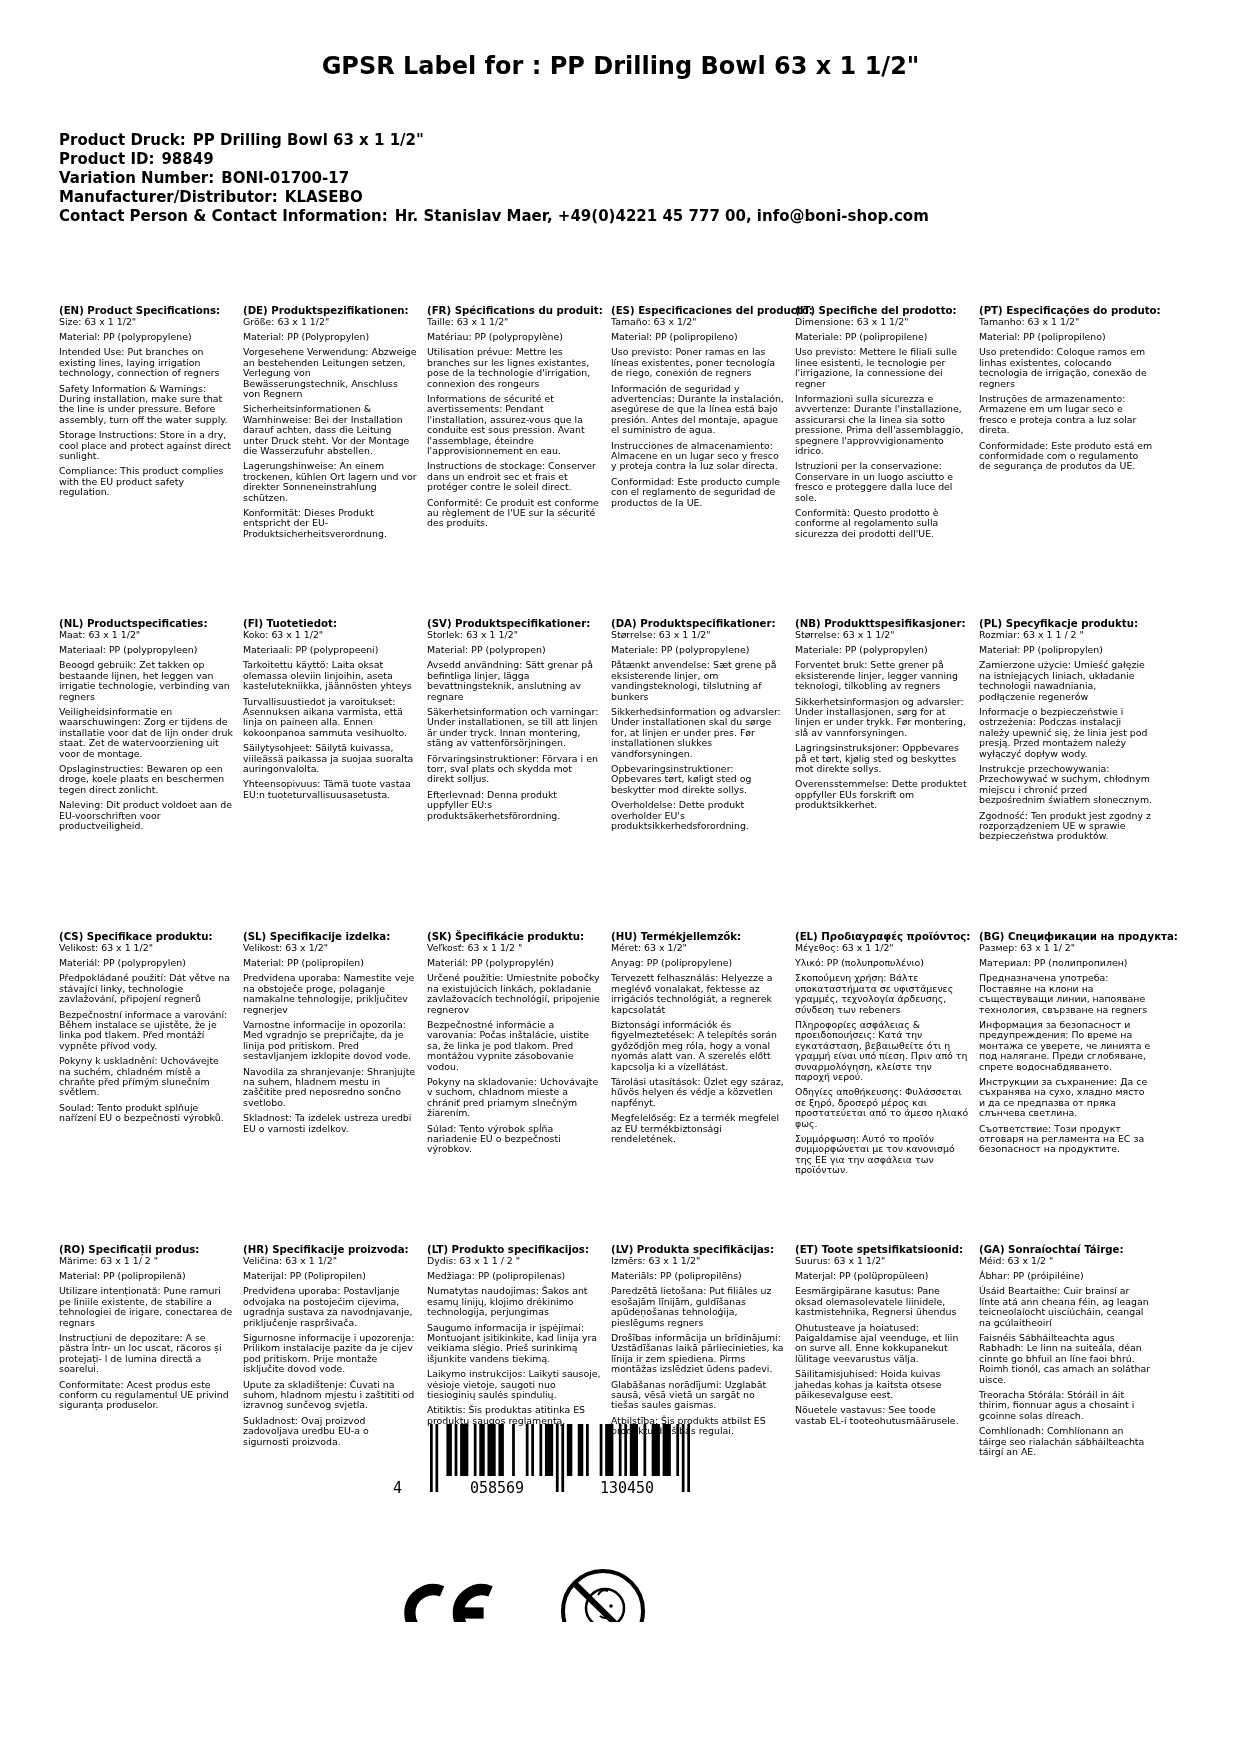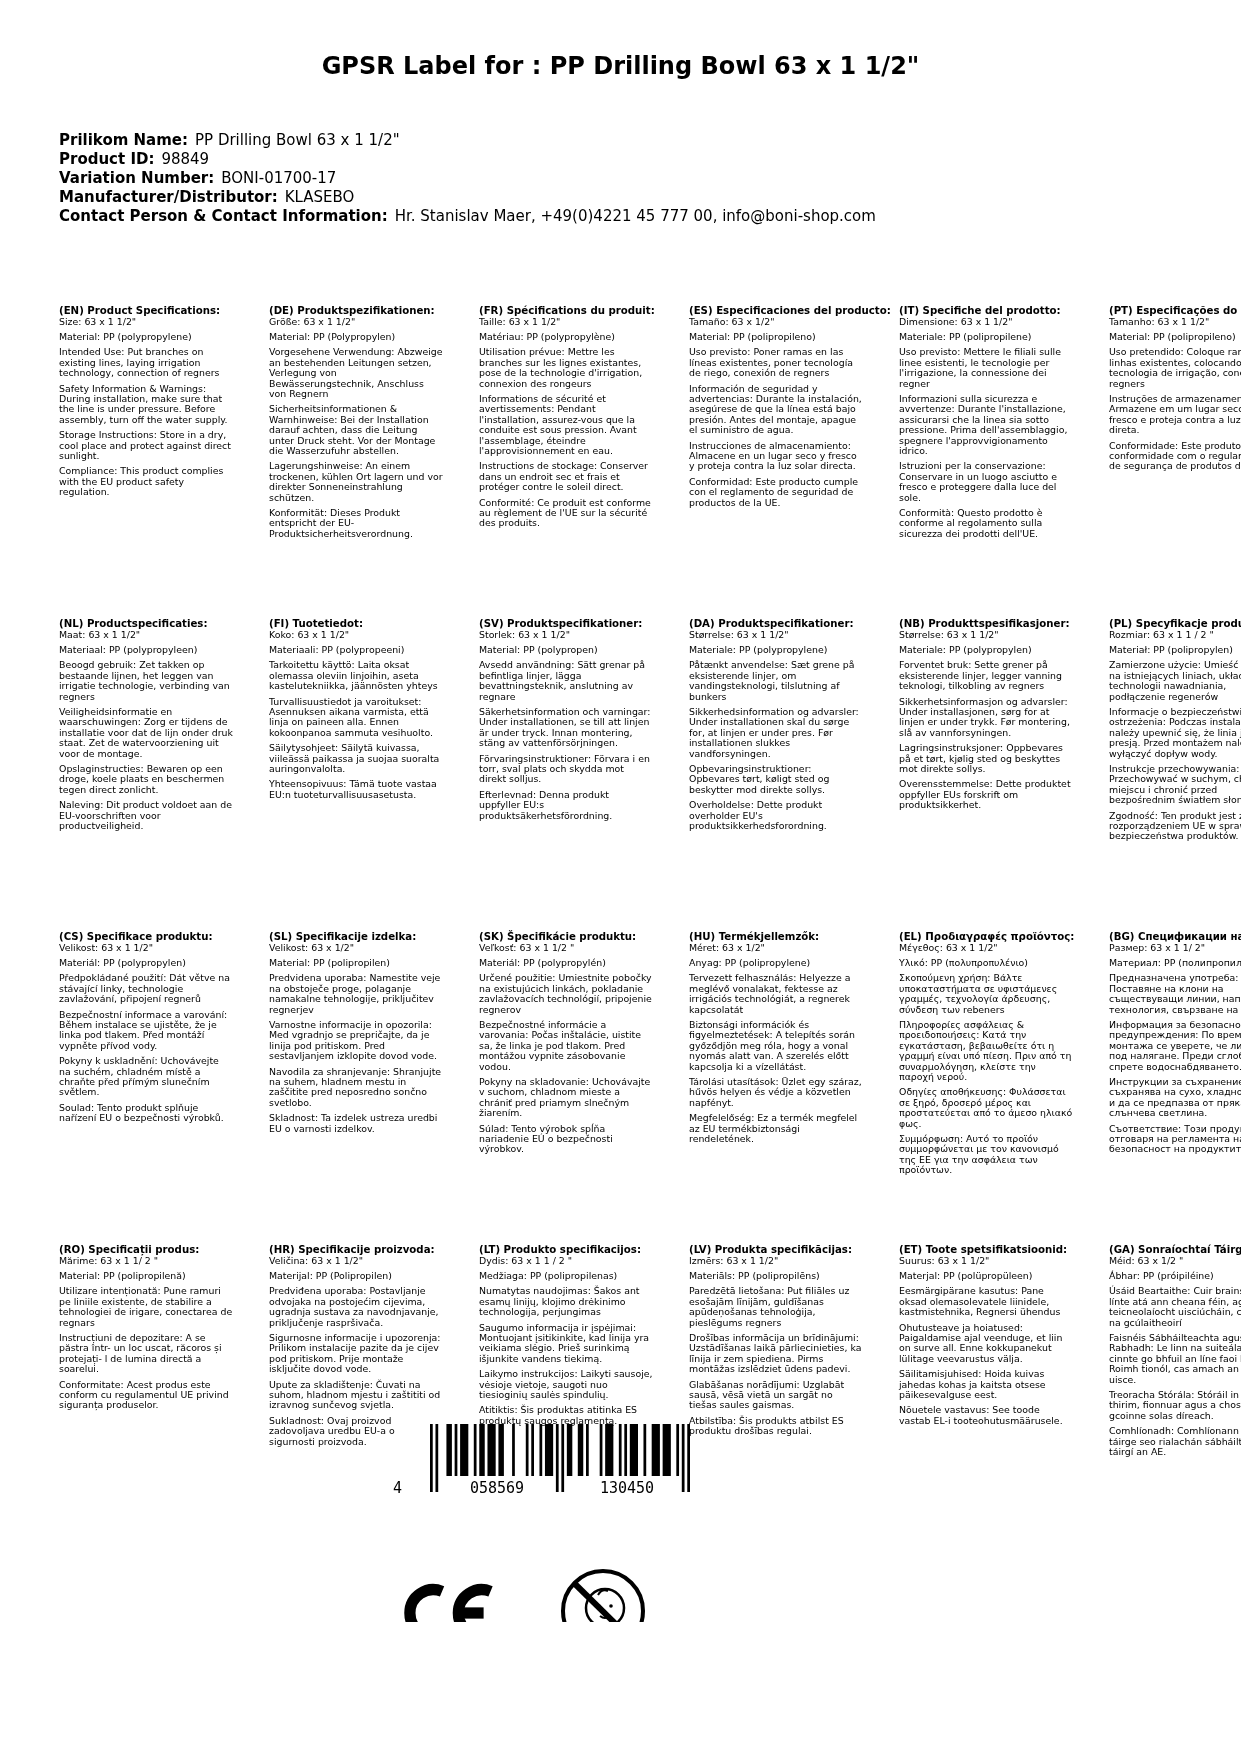--- a/index.html
+++ b/index.html
@@ -13,25 +13,25 @@
   .doc-title {
     position:absolute; top:52px; left:0; width:100%;
     text-align:center; font-size:24px; font-weight:bold;
   }
   .product-info {
     position:absolute; left:59px; top:131px;
     font-size:15px; line-height:19px;
   }
   .info-row { white-space:nowrap; }
   .info-label { font-weight:bold; }
-  .info-value { margin-left:7px; }
+  .info-value { margin-left:7px;font-weight:bold; }
   .language-grid {
     position:absolute; left:59px; top:305px; width:1157px;
     display:grid; grid-template-columns:repeat(6,174px);
-    column-gap:36px; grid-auto-rows:313px;
+    column-gap:10px; grid-auto-rows:313px;
   }
   .lang-block { font-size:9.4px; line-height:10.4px; }
   .block-title { font-size:10.2px; line-height:11.5px; font-weight:bold; white-space:nowrap; }
   .spec-par { margin:0 0 5px 0; }
   
   .barcode-wrap { position:absolute; left:393px; top:1424px; width:310px; height:80px; }
   .barcode-lead {
     position:absolute; left:0; top:55px;
     font-family:"DejaVu Sans Mono", "Liberation Mono", monospace; font-size:15px;
   }
@@ -47,21 +47,21 @@
 </style>
 </head>
 <body>
 
 <div class="page">
 
   <div class="doc-title">GPSR Label for : PP Drilling Bowl 63 x 1 1/2"</div>
 
   <div class="product-info">
       <div class="info-row">
-    <span class="info-label">Prilikom Name:</span><span class="info-value">PP Drilling Bowl 63 x 1 1/2"</span>
+    <span class="info-label">Product Druck:</span><span class="info-value">PP Drilling Bowl 63 x 1 1/2"</span>
   </div>
       <div class="info-row">
     <span class="info-label">Product ID:</span><span class="info-value">98849</span>
   </div>
       <div class="info-row">
     <span class="info-label">Variation Number:</span><span class="info-value">BONI-01700-17</span>
   </div>
       <div class="info-row">
     <span class="info-label">Manufacturer/Distributor:</span><span class="info-value">KLASEBO</span>
   </div>

